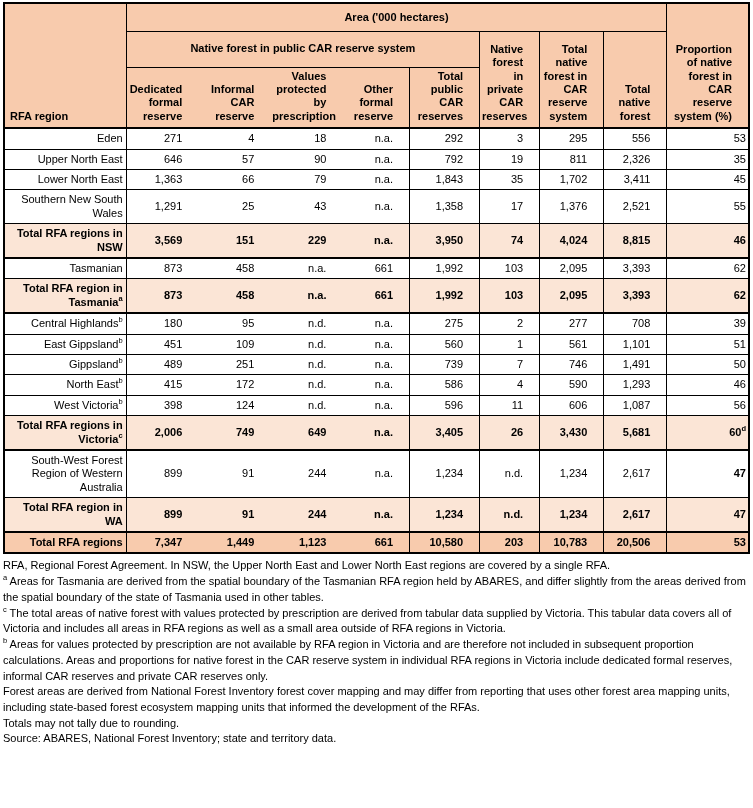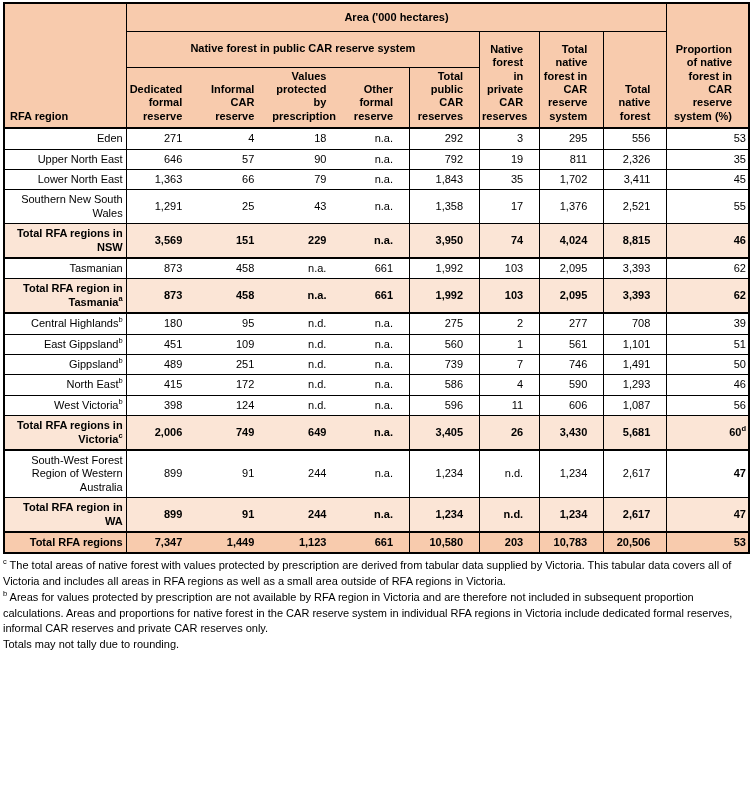--- a/index.html
+++ b/index.html
@@ -316,18 +316,22 @@
           <td>10,580</td>
           <td>203</td>
           <td>10,783</td>
           <td>20,506</td>
           <td class="prop">53</td>
         </tr>
       </tbody>
   </table>
 
   <div class="footnotes">
+      <p>RFA, Regional Forest Agreement. In NSW, the Upper North East and Lower North East regions are covered by a single RFA.</p>
+      <p><sup>a</sup> Areas for Tasmania are derived from the spatial boundary of the Tasmanian RFA region held by ABARES, and differ slightly from the areas derived from the spatial boundary of the state of Tasmania used in other tables.</p>
       <p><sup>c</sup> The total areas of native forest with values protected by prescription are derived from tabular data supplied by Victoria. This tabular data covers all of Victoria and includes all areas in RFA regions as well as a small area outside of RFA regions in Victoria.</p>
       <p><sup>b</sup> Areas for values protected by prescription are not available by RFA region in Victoria and are therefore not included in subsequent proportion calculations. Areas and proportions for native forest in the CAR reserve system in individual RFA regions in Victoria include dedicated formal reserves, informal CAR reserves and private CAR reserves only.</p>
+      <p>Forest areas are derived from National Forest Inventory forest cover mapping and may differ from reporting that uses other forest area mapping units, including state-based forest ecosystem mapping units that informed the development of the RFAs.</p>
       <p>Totals may not tally due to rounding.</p>
+      <p>Source: ABARES, National Forest Inventory; state and territory data.</p>
     </div>
 
 </div>
 
 </body></html>

